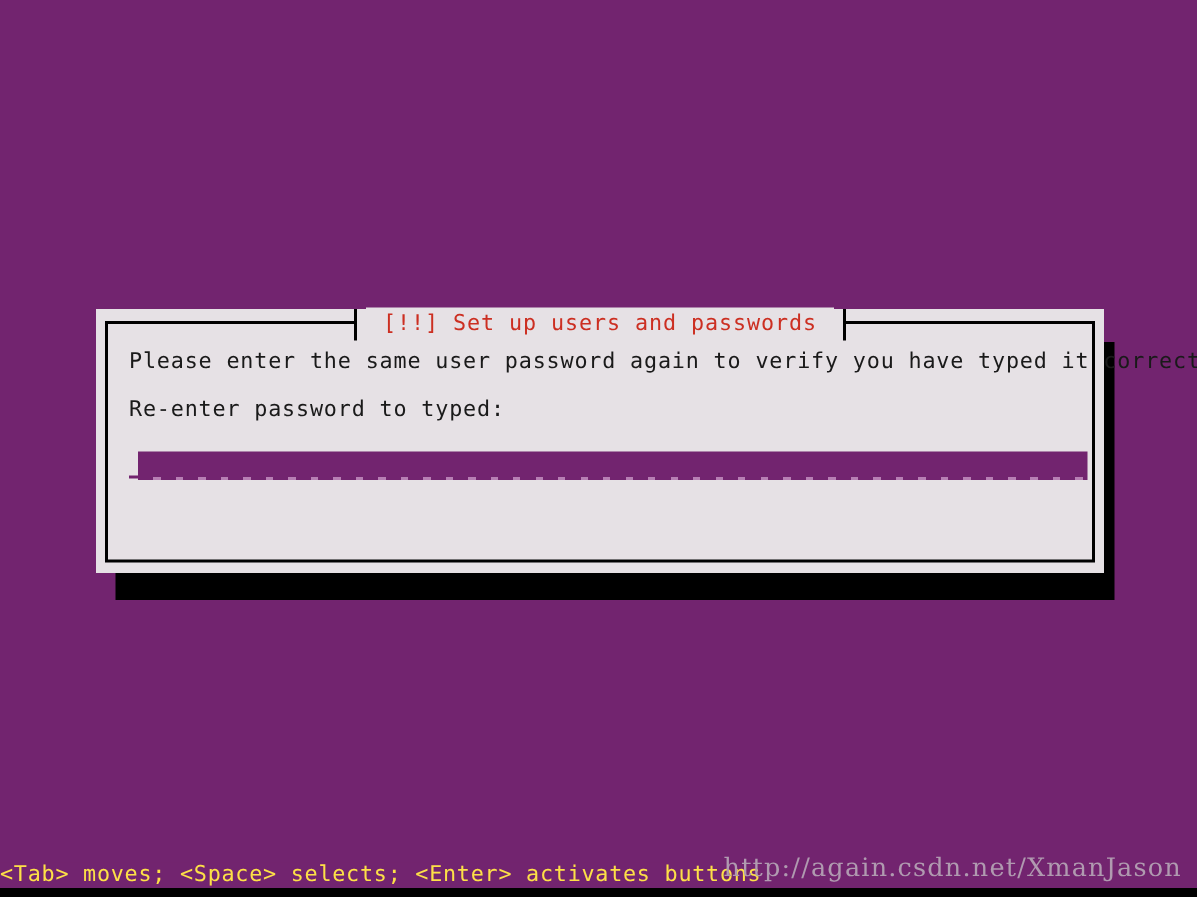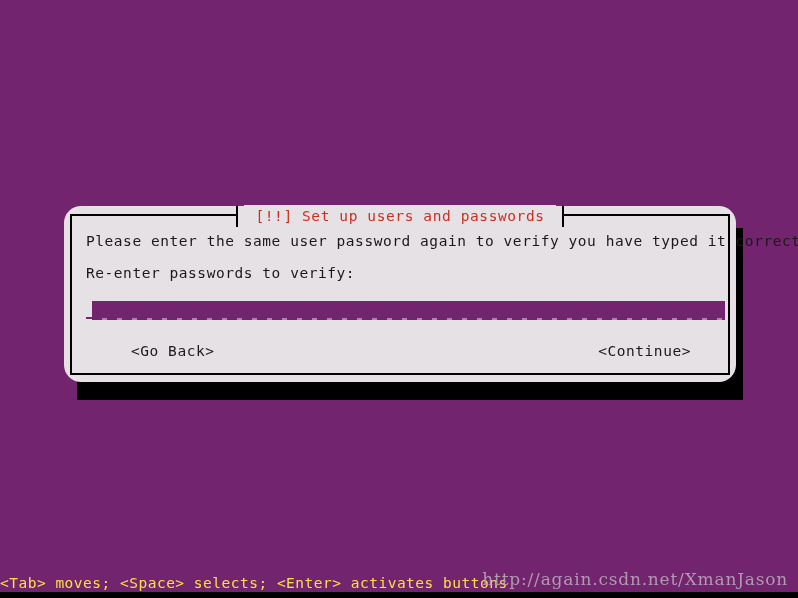--- a/index.html
+++ b/index.html
@@ -34,21 +34,20 @@
   
   .dialog {
     position: absolute;
     left: 64px;
     top: 206px;
     width: 672px;
     height: 176px;
     background: #e6e1e5;
     box-sizing: border-box;
     padding: 0;
-    border-radius: 17px;
   }
   .dialog-inner {
     position: absolute;
     left: 6px;
     top: 8px;
     right: 6px;
     bottom: 7px;
     border: 2px solid #000000;
     box-sizing: border-box;
     background: #e6e1e5;
@@ -236,32 +235,28 @@
         <div class="title-text">[!!] Set up users and passwords</div>
         <div class="title-gap"></div>
         <div class="title-tick"></div>
         <div class="title-spacer"></div>
       </div>
 
       <div class="content">
 
         <div class="line">Please enter the same user password again to verify you have typed it correctly.</div>
 
-        <div class="line spaced">Re-enter passwords to verify:</div>
+        <div class="line spaced">Re-enter password to typed:</div>
 
         <div class="input-row">
           <div class="input-cursor"></div>
           <div class="input-field" placeholder=""></div>
           <div class="input-underline"></div>
         </div>
 
-        <div class="button-row">
-          <div class="btn btn-back">&lt;Go Back&gt;</div>
-          <div class="btn btn-cont">&lt;Continue&gt;</div>
-        </div>
 
       </div>
     </div>
   </div>
 
   <div class="status-bar">
     <div class="status-text">&lt;Tab&gt; moves; &lt;Space&gt; selects; &lt;Enter&gt; activates buttons</div>
   </div>
   <div class="status-strip"></div>
 

